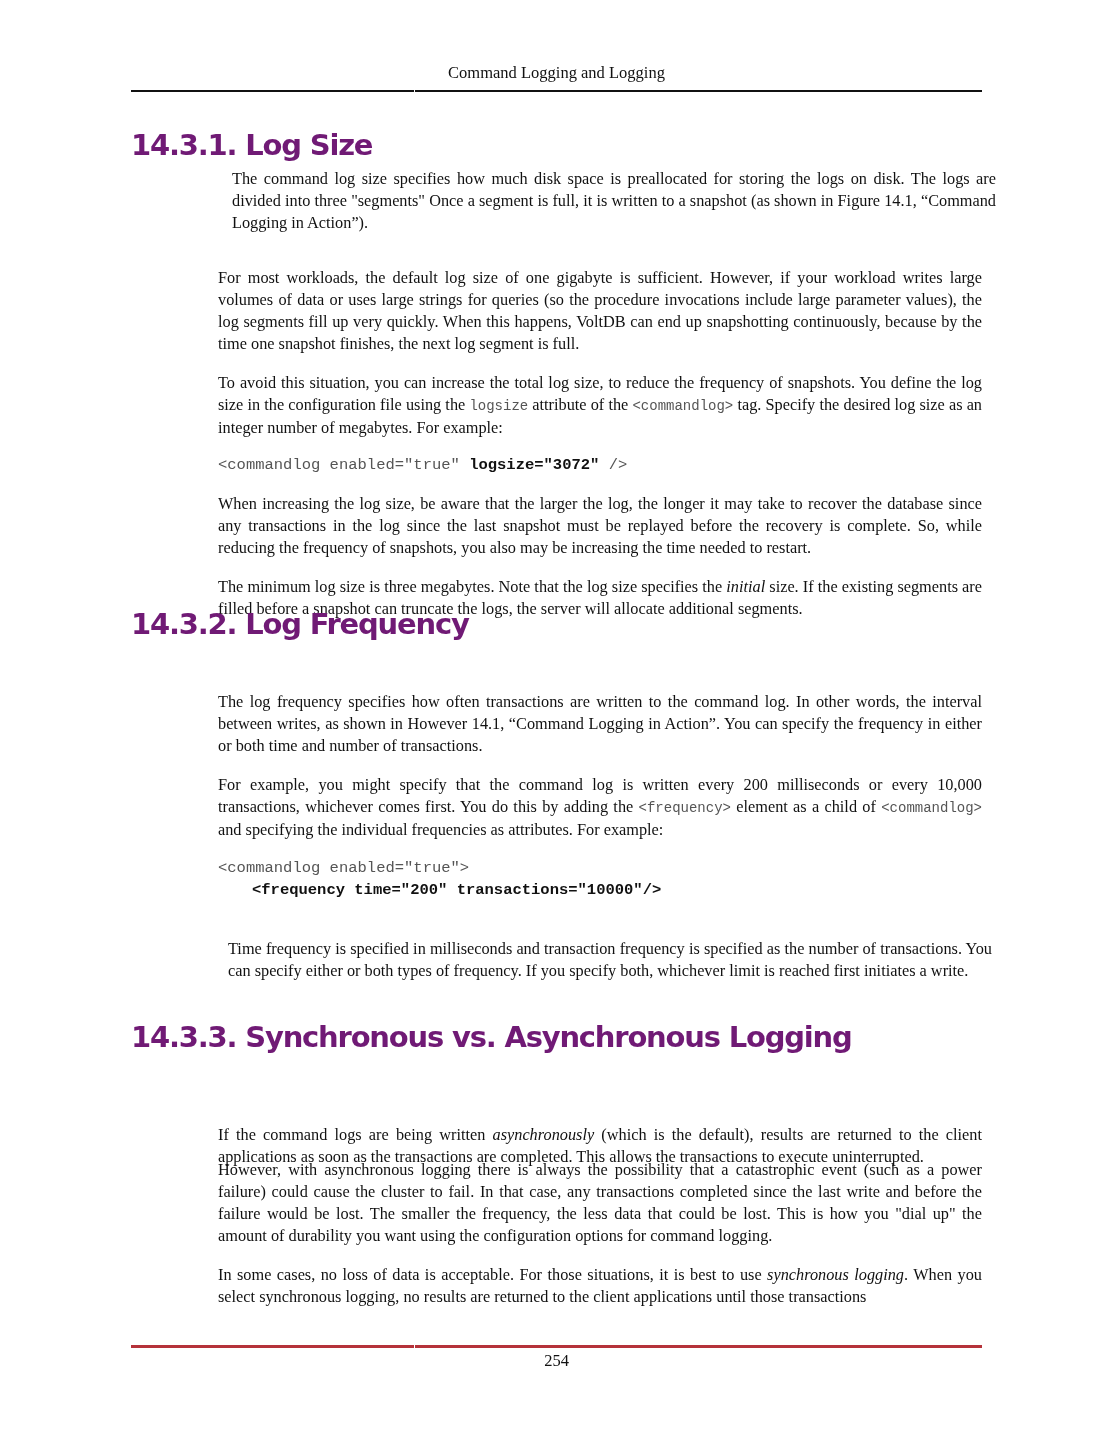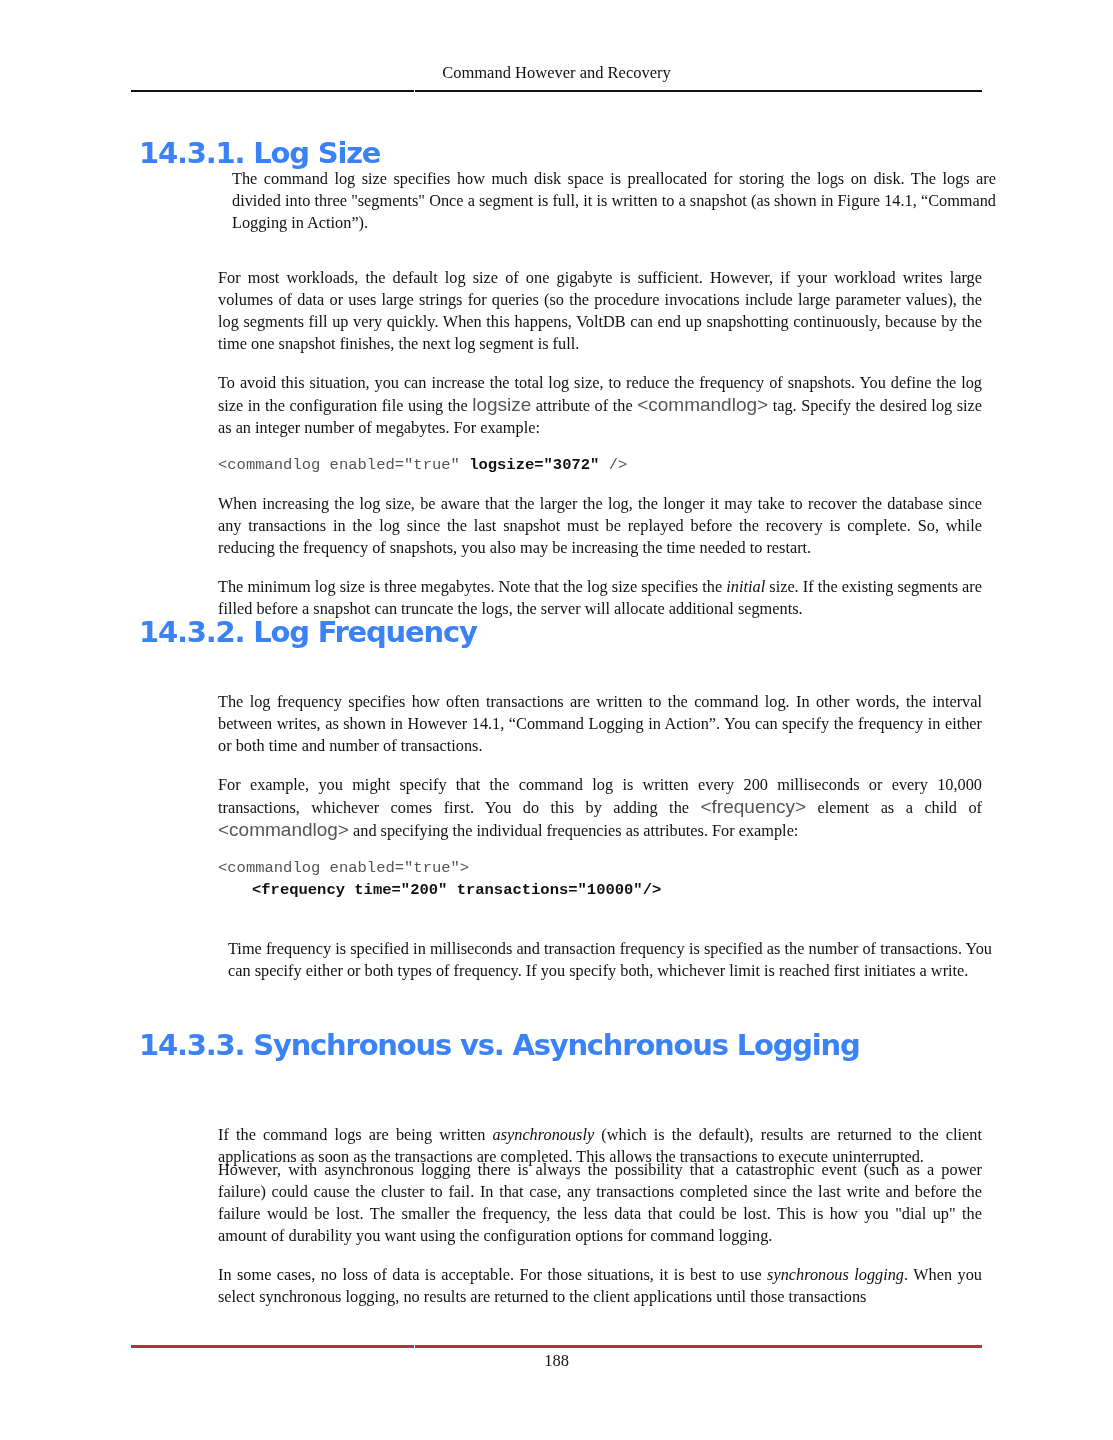--- a/index.html
+++ b/index.html
@@ -3,35 +3,35 @@
 <meta charset="utf-8">
 <style>
   html, body { margin: 0; padding: 0; background: #ffffff; }
   body { width: 1113px; height: 1440px; position: relative; overflow: hidden;
          font-family: "Liberation Serif", serif; color: #111; }
   .header-title { position: absolute; top: 63px; left: 131px; width: 851px; text-align: center;
                   font-size: 16.5px; color: #111; }
   .header-rule { position: absolute; top: 90px; left: 131px; width: 851px; height: 2px; background: #111; }
   .header-rule .gap { position: absolute; left: 283px; top: 0; width: 1px; height: 2px; background: #fff; }
   .h2 { position: absolute; left: 131px; font-family: "DejaVu Sans", sans-serif; font-weight: bold;
-        color: #3b82f6; font-size: 29px; letter-spacing: -1.2px; margin: 8px; }
+        color: #701a75; font-size: 29px; letter-spacing: -1.2px; margin: 0; }
   .para { position: absolute; left: 218px; width: 764px; font-size: 16.3px; line-height: 22px;
           text-align: justify; margin: 0; }
-  .mono { font-family: Liberation Sans, sans-serif; color: #555; font-size: 19px; }
+  .mono { font-family: Liberation Mono, monospace; color: #555; font-size: 14px; }
   .code { position: absolute; left: 218px; font-family: "Liberation Mono", monospace; color: #555;
           font-size: 15.5px; line-height: 22px; white-space: pre; margin: 0; }
   .code b { color: #111; font-weight: bold; }
   .footer-rule { position: absolute; top: 1345px; left: 131px; width: 851px; height: 3px; background: #b5323a; }
   .footer-rule .gap { position: absolute; left: 283px; top: 0; width: 1px; height: 3px; background: #fff; }
   .page-number { position: absolute; top: 1351px; left: 131px; width: 851px; text-align: center; font-size: 16.5px; }
 </style>
 </head>
 <body>
 
-<div class="header-title">Command However and Recovery</div>
+<div class="header-title">Command Logging and Logging</div>
 <div class="header-rule">
     <span class="gap"></span>
   </div>
 
 <h2 class="h2" style="top:128px;">14.3.1. Log Size</h2>
 <p class="para" style="top:168px;margin-left:14px;">The command log size specifies how much disk space is preallocated for storing the logs on disk. The logs are divided into three "segments" Once a segment is full, it is written to a snapshot (as shown in Figure 14.1, “Command Logging in Action”).</p>
 <p class="para" style="top:267px;">For most workloads, the default log size of one gigabyte is sufficient. However, if your workload writes large volumes of data or uses large strings for queries (so the procedure invocations include large parameter values), the log segments fill up very quickly. When this happens, VoltDB can end up snapshotting continuously, because by the time one snapshot finishes, the next log segment is full.</p>
 <p class="para" style="top:372px;"><span>To avoid this situation, you can increase the total log size, to reduce the frequency of snapshots. You define the log size in the configuration file using the </span><span class="mono">logsize</span><span> attribute of the </span><span class="mono">&lt;commandlog&gt;</span><span> tag. Specify the desired log size as an integer number of megabytes. For example:</span></p>
 <div class="code" style="top:454px;"><span>&lt;commandlog enabled="true" </span><b>logsize="3072"</b><span> /&gt;</span></div>
 <p class="para" style="top:493px;">When increasing the log size, be aware that the larger the log, the longer it may take to recover the database since any transactions in the log since the last snapshot must be replayed before the recovery is complete. So, while reducing the frequency of snapshots, you also may be increasing the time needed to restart.</p>
@@ -44,13 +44,13 @@
 <p class="para" style="top:938px;margin-left:10px;">Time frequency is specified in milliseconds and transaction frequency is specified as the number of transactions. You can specify either or both types of frequency. If you specify both, whichever limit is reached first initiates a write.</p>
 
 <h2 class="h2" style="top:1020px;">14.3.3. Synchronous vs. Asynchronous Logging</h2>
 <p class="para" style="top:1124px;"><span>If the command logs are being written </span><em>asynchronously</em><span> (which is the default), results are returned to the client applications as soon as the transactions are completed. This allows the transactions to execute uninterrupted.</span></p>
 <p class="para" style="top:1159px;">However, with asynchronous logging there is always the possibility that a catastrophic event (such as a power failure) could cause the cluster to fail. In that case, any transactions completed since the last write and before the failure would be lost. The smaller the frequency, the less data that could be lost. This is how you "dial up" the amount of durability you want using the configuration options for command logging.</p>
 <p class="para" style="top:1264px;"><span>In some cases, no loss of data is acceptable. For those situations, it is best to use </span><em>synchronous logging</em><span>. When you select synchronous logging, no results are returned to the client applications until those transactions</span></p>
 
 <div class="footer-rule">
     <span class="gap"></span>
   </div>
-<div class="page-number">188</div>
+<div class="page-number">254</div>
 
 </body></html>

